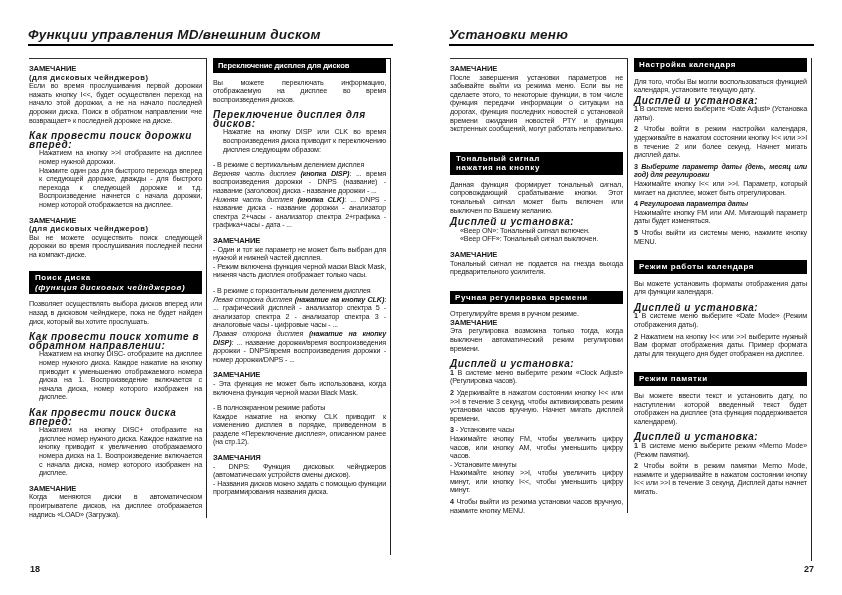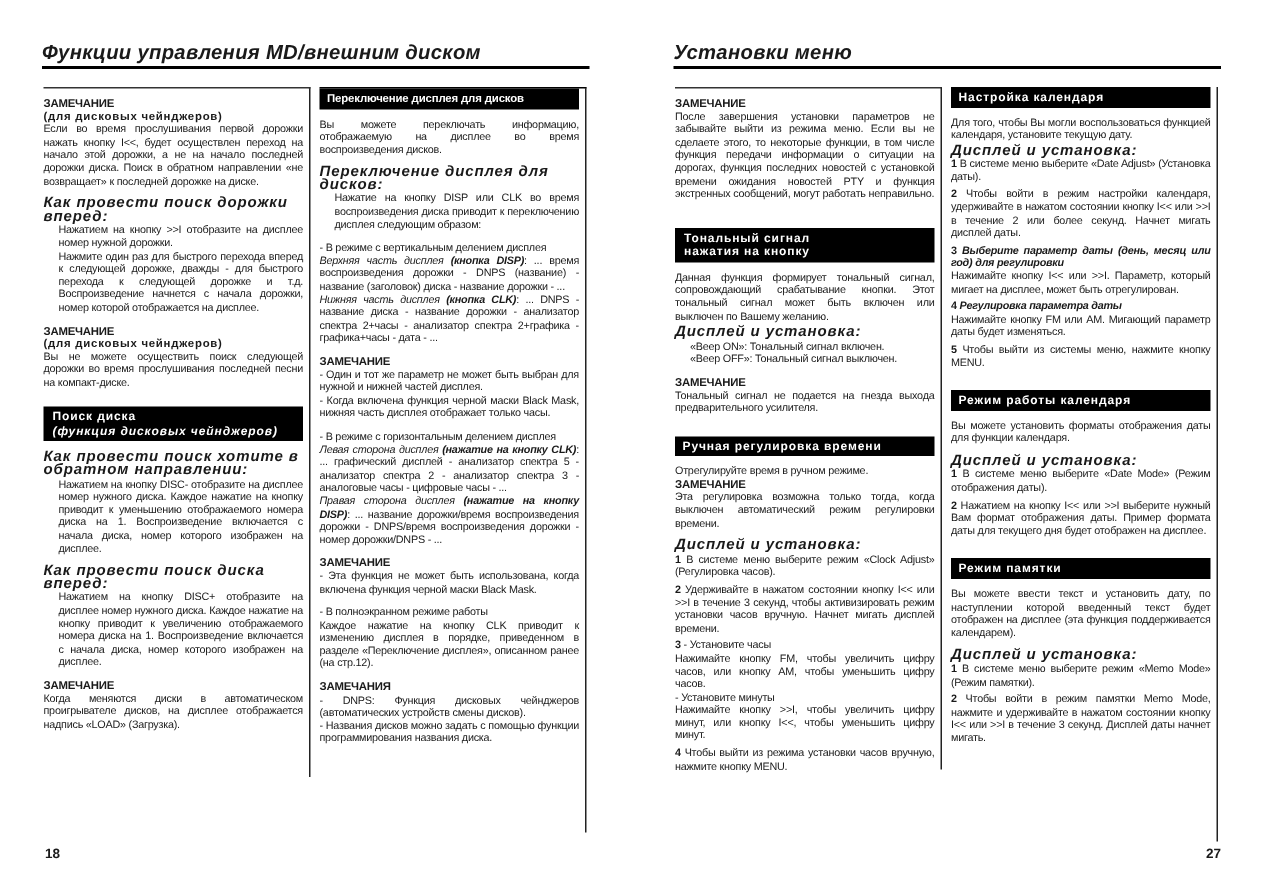--- a/index.html
+++ b/index.html
@@ -53,20 +53,21 @@
     <p class="indent">Нажатием на кнопку &gt;&gt;I отобразите на дисплее номер нужной дорожки.</p>
     <p class="indent">Нажмите один раз для быстрого перехода вперед к следующей дорожке, дважды - для быстрого перехода к следующей дорожке и т.д. Воспроизведение начнется с начала дорожки, номер которой отображается на дисплее.</p>
     <div class="gap"></div>
     <div class="note-h">ЗАМЕЧАНИЕ</div>
     <div class="note-h" style="letter-spacing:0.5px">(для дисковых чейнджеров)</div>
     <p>Вы не можете осуществить поиск следующей дорожки во время прослушивания последней песни на компакт-диске.</p>
     <div class="bar tall" style="margin-top:12px">
       <div>Поиск диска</div>
       <div class="it">(функция дисковых чейнджеров)</div>
     </div>
+    <p>Позволяет осуществлять выбора дисков вперед или назад в дисковом чейнджере, пока не будет найден диск, который вы хотите прослушать.</p>
     <div class="sub-h">Как провести поиск хотите в обратном направлении:</div>
     <p class="indent">Нажатием на кнопку DISC- отобразите на дисплее номер нужного диска. Каждое нажатие на кнопку приводит к уменьшению отображаемого номера диска на 1. Воспроизведение включается с начала диска, номер которого изображен на дисплее.</p>
     <div class="sub-h">Как провести поиск диска вперед:</div>
     <p class="indent">Нажатием на кнопку DISC+ отобразите на дисплее номер нужного диска. Каждое нажатие на кнопку приводит к увеличению отображаемого номера диска на 1. Воспроизведение включается с начала диска, номер которого изображен на дисплее.</p>
     <div class="gap"></div>
     <div class="note-h">ЗАМЕЧАНИЕ</div>
     <p>Когда меняются диски в автоматическом проигрывателе дисков, на дисплее отображается надпись «LOAD» (Загрузка).</p>
   </div>
 
   <div class="col c2">
@@ -74,21 +75,21 @@
     <p>Вы можете переключать информацию, отображаемую на дисплее во время воспроизведения дисков.</p>
     <div class="sub-h">Переключение дисплея для дисков:</div>
     <p class="indent">Нажатие на кнопку DISP или CLK во время воспроизведения диска приводит к переключению дисплея следующим образом:</p>
     <div class="gap"></div>
     <p>- В режиме с вертикальным делением дисплея</p>
     <p><span class="it">Верхняя часть дисплея</span> <span class="b it">(кнопка DISP)</span><span>: ... время воспроизведения дорожки - DNPS (название) - название (заголовок) диска - название дорожки - ...</span></p>
     <p><span class="it">Нижняя часть дисплея</span> <span class="b it">(кнопка CLK)</span><span>: ... DNPS - название диска - название дорожки - анализатор спектра 2+часы - анализатор спектра 2+графика - графика+часы - дата - ...</span></p>
     <div class="gap"></div>
     <div class="note-h">ЗАМЕЧАНИЕ</div>
     <p>- Один и тот же параметр не может быть выбран для нужной и нижней частей дисплея.</p>
-    <p>- Когда включена функция черной маски Black Mask, нижняя часть дисплея отображает только часы.</p>
+    <p>- Режим включена функция черной маски Black Mask, нижняя часть дисплея отображает только часы.</p>
     <div class="gap"></div>
     <p>- В режиме с горизонтальным делением дисплея</p>
     <p><span class="it">Левая сторона дисплея</span> <span class="b it">(нажатие на кнопку CLK)</span><span>: ... графический дисплей - анализатор спектра 5 - анализатор спектра 2 - анализатор спектра 3 - аналоговые часы - цифровые часы - ...</span></p>
     <p><span class="it">Правая сторона дисплея</span> <span class="b it">(нажатие на кнопку DISP)</span><span>: ... название дорожки/время воспроизведения дорожки - DNPS/время воспроизведения дорожки - номер дорожки/DNPS - ...</span></p>
     <div class="gap"></div>
     <div class="note-h">ЗАМЕЧАНИЕ</div>
     <p>- Эта функция не может быть использована, когда включена функция черной маски Black Mask.</p>
     <div class="gap"></div>
     <p>- В полноэкранном режиме работы</p>
     <p>Каждое нажатие на кнопку CLK приводит к изменению дисплея в порядке, приведенном в разделе «Переключение дисплея», описанном ранее (на стр.12).</p>

